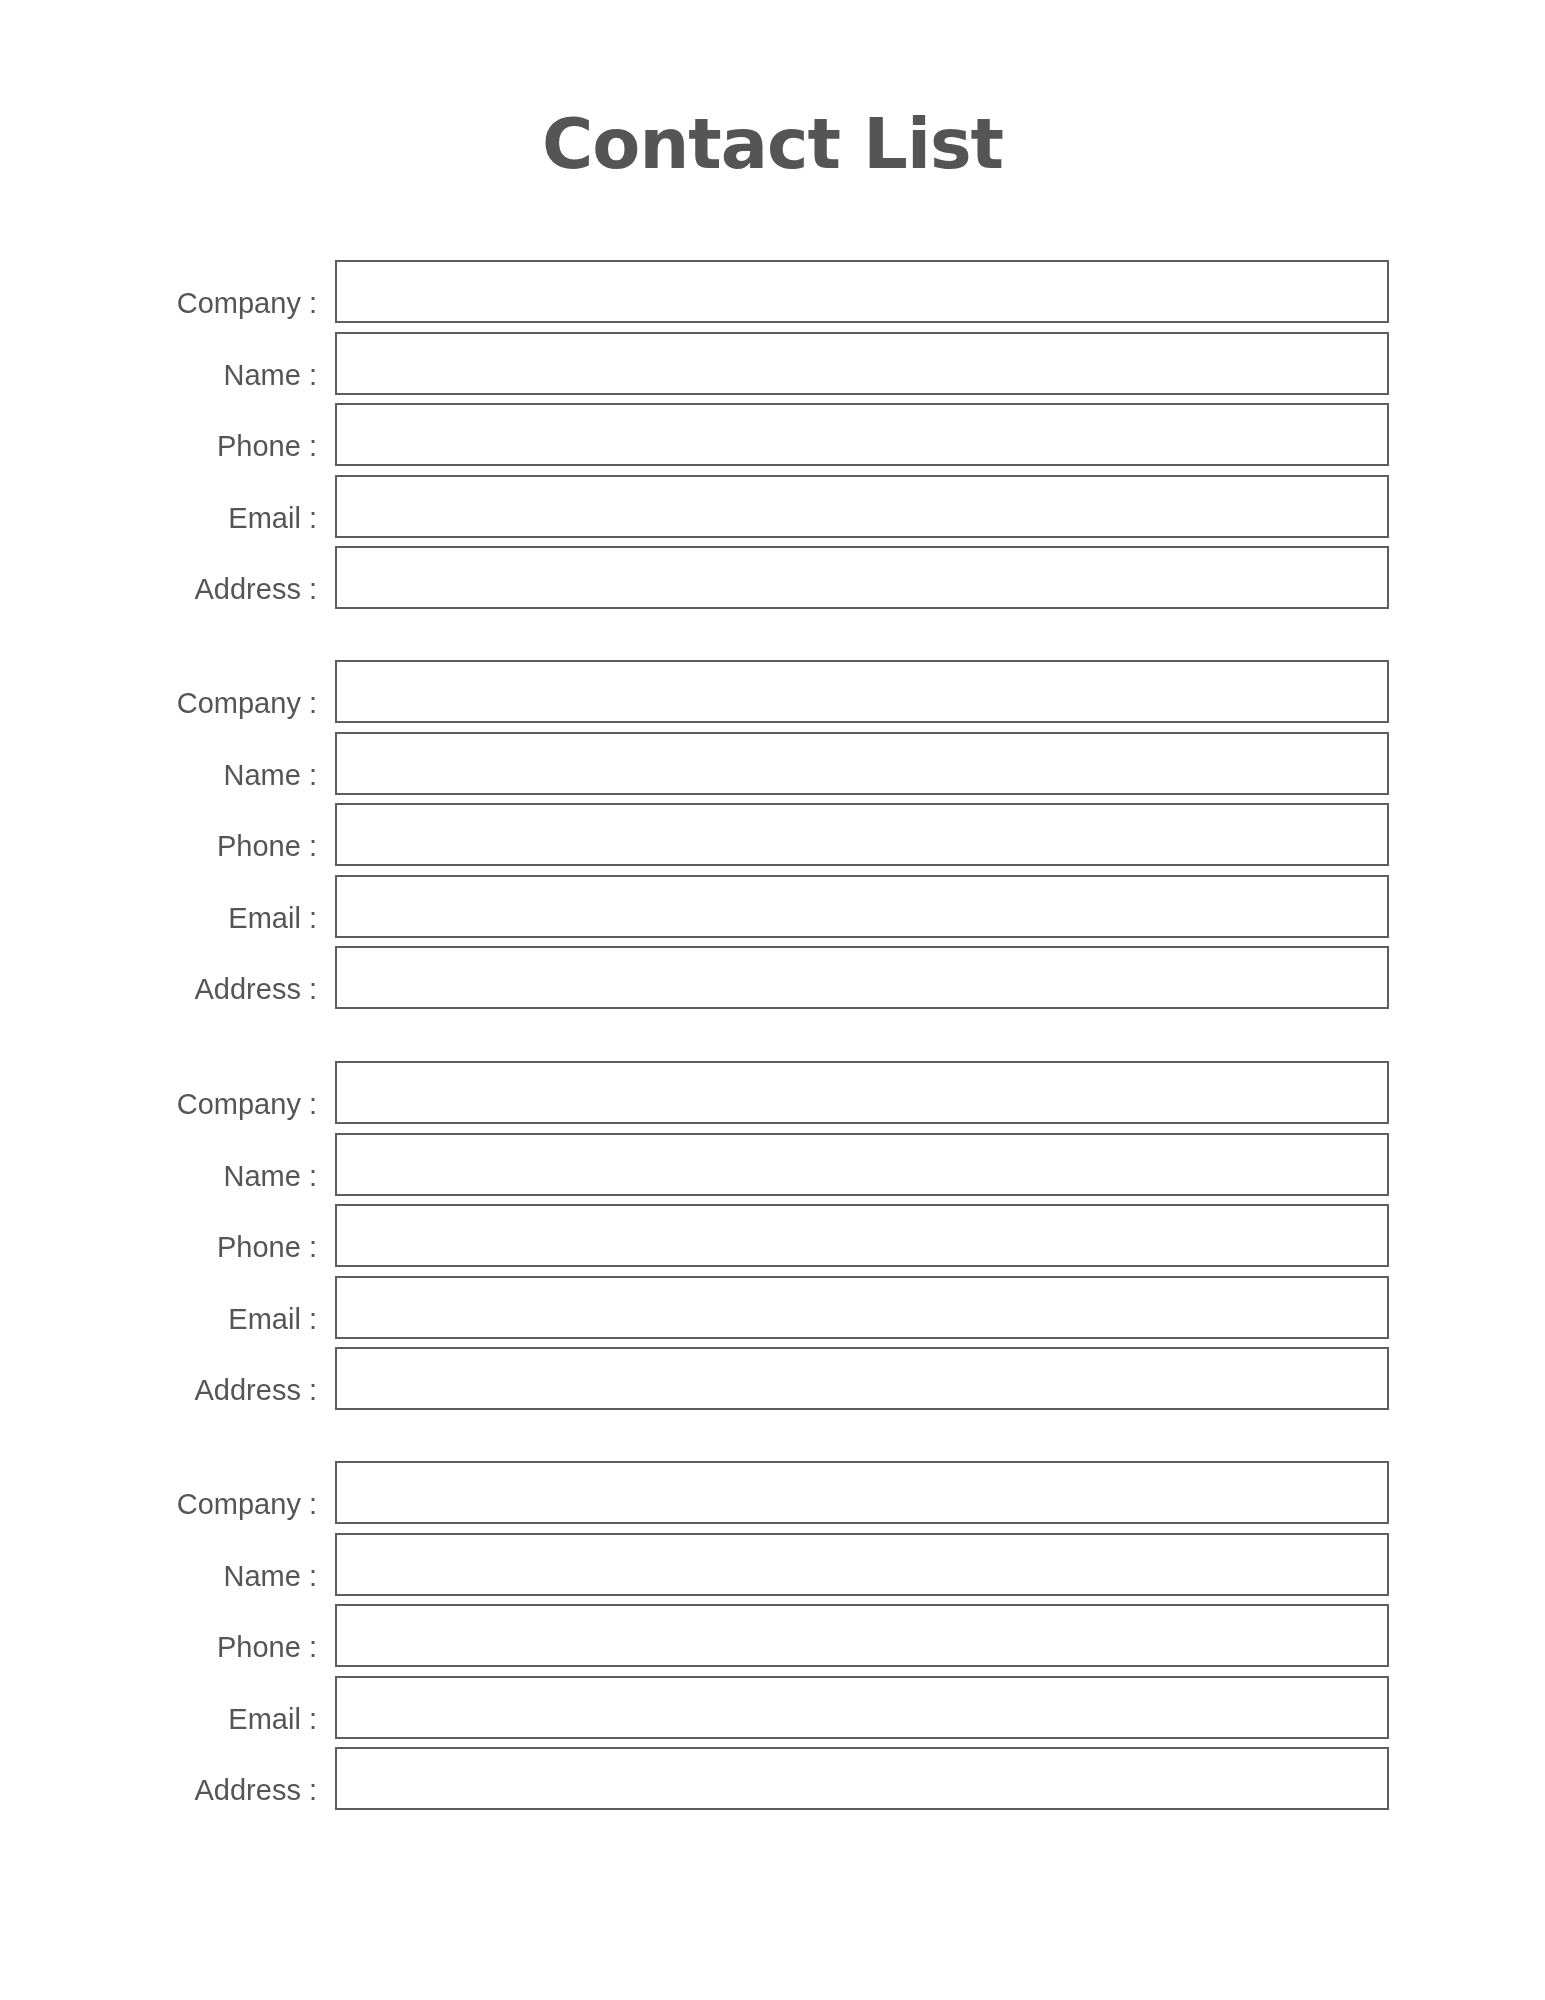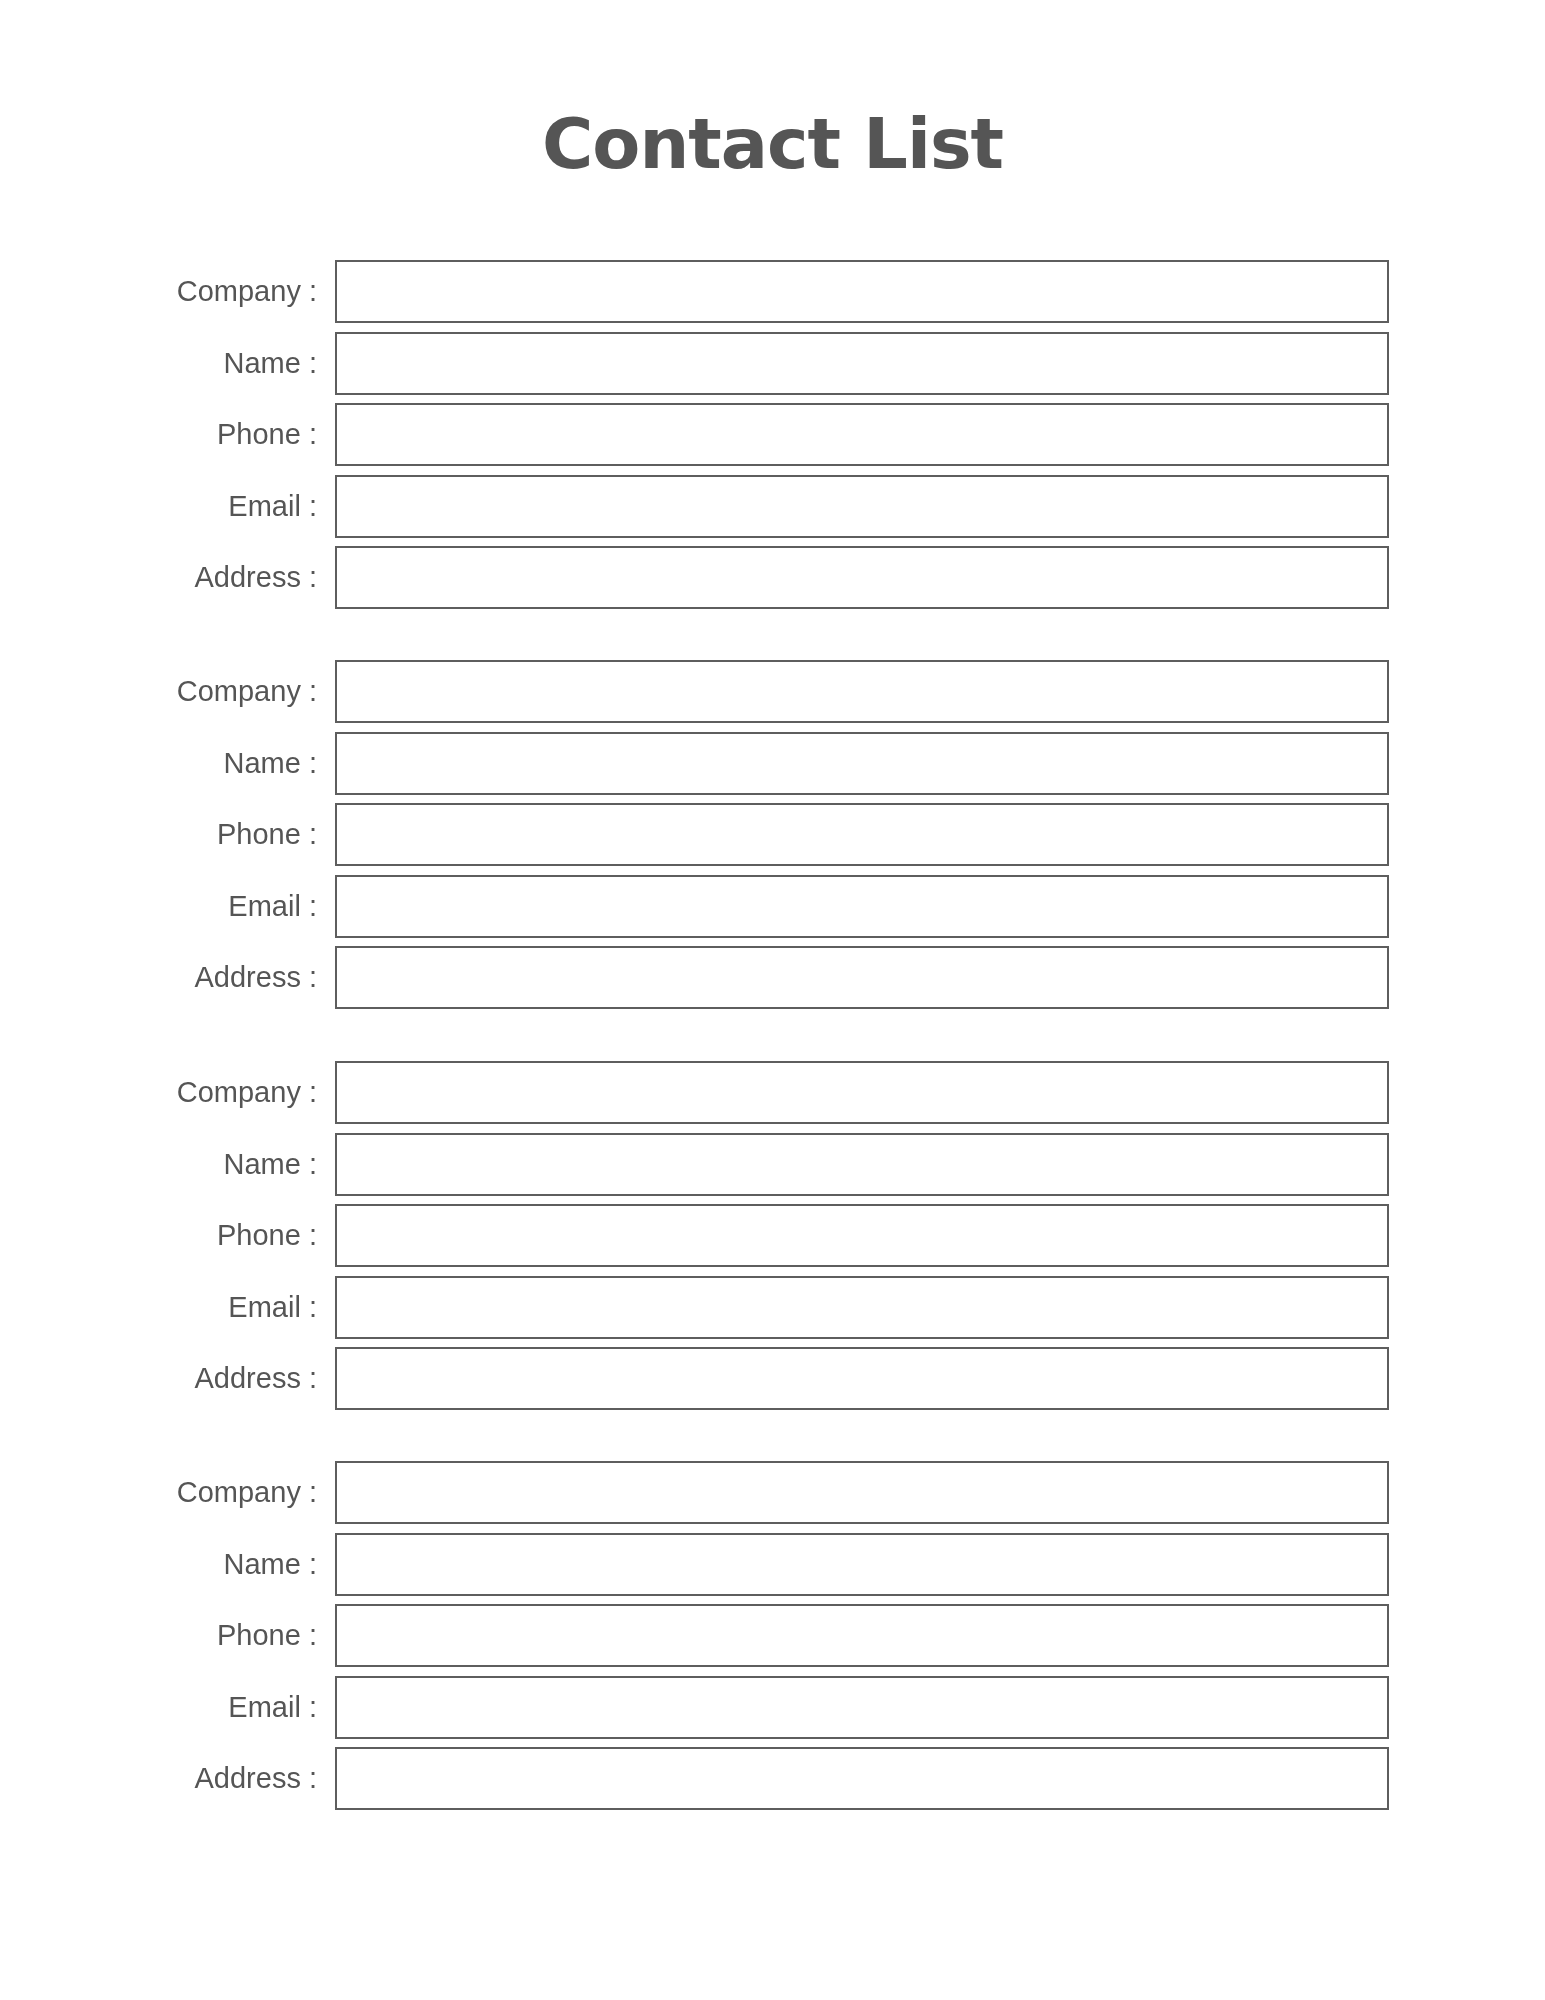--- a/index.html
+++ b/index.html
@@ -3,21 +3,21 @@
   <meta charset="utf-8">
   <style>
     html, body { margin: 0; padding: 0; background: #ffffff; }
     body { width: 1545px; height: 2000px; position: relative; overflow: hidden;
            font-family: "Liberation Sans", "DejaVu Sans", sans-serif; color: #555555; }
     .title { position: absolute; left: 0; width: 1545px; top: 100px; text-align: center;
              font-family: "DejaVu Sans", sans-serif; font-weight: bold; font-size: 70px;
              letter-spacing: -1px; color: #555555; line-height: 88px; }
     .group { position: absolute; left: 0; width: 1545px; }
     .row { position: absolute; left: 0; width: 1545px; height: 63px; }
-    .label { position: absolute; right: 1228px; top: 0; height: 63px; line-height: 63px;
+    .label { position: absolute; right: 1228px; top: 12px; height: 63px; line-height: 63px;
              font-size: 29px; color: #555555; text-align: right; white-space: nowrap; }
     .box { position: absolute; left: 335px; top: 0; width: 1054px; height: 63px;
            box-sizing: border-box; border: 2px solid #5e5e5e; background: #ffffff; }
   </style>
 </head>
 <body>
 
 <div class="title">Contact List</div>
 
 <div id="groups">

